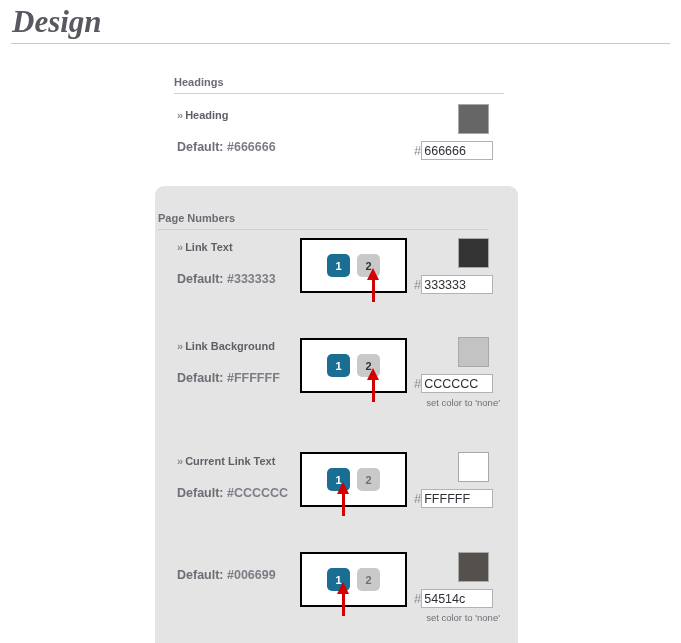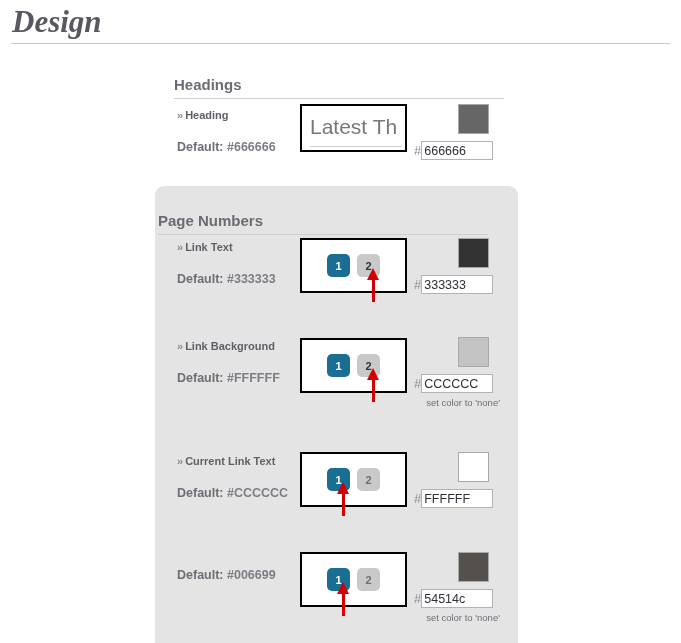--- a/index.html
+++ b/index.html
@@ -43,21 +43,21 @@
     height: 1px;
     background: #c9c9c9;
     margin-top: 3px;
   }
 
   
   .section {
     position: absolute;
   }
   .section-heading {
-    font-size: 15px;
+    font-size: 11px;
     font-weight: bold;
     color: #6b6b73;
     padding-bottom: 5px;
   }
   .section-rule {
     height: 1px;
     background: #cfcfcf;
     width: 330px;
   }
 
@@ -240,24 +240,20 @@
     <div class="row-label" style="left:177px; top:0;">
       <div class="label-title">
         <span class="chev">»</span><span>Heading</span>
       </div>
       <div class="label-default">
         <span>Default: </span><span class="defval">#666666</span>
       </div>
     </div>
   </div>
 
-  <div class="preview preview-heading">
-    <div class="headline">Latest Th</div>
-    <div class="headrule"></div>
-  </div>
 
   <div class="picker" style="left:414px; top:104px;">
     <div class="swatch" style="margin-left:44px; background:#666666;"></div>
     <div class="hexline">
       <span class="hash">#</span>
       <input class="hexinput" type="text" value="666666" style="">
     </div>
   </div>
 
   <div class="panel"></div>

